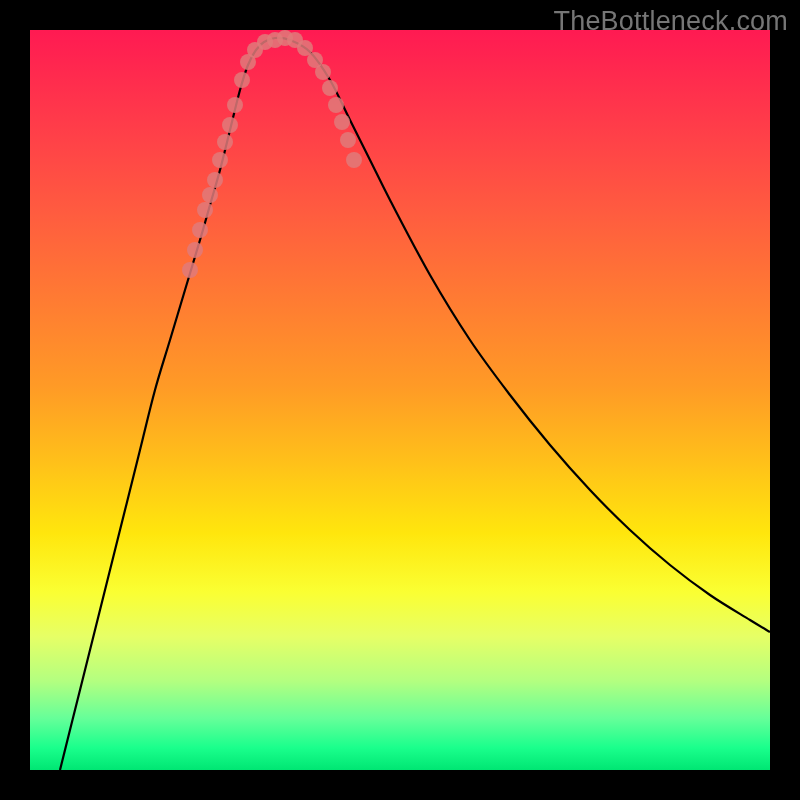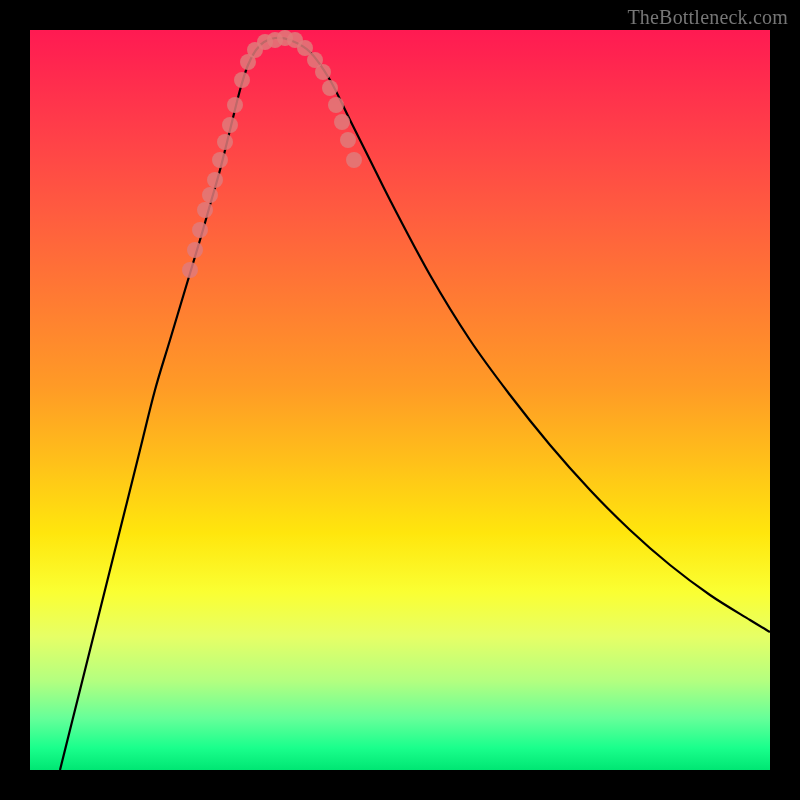--- a/index.html
+++ b/index.html
@@ -42,25 +42,24 @@
       #66ff99 93%,
       #1aff8c 97%,
       #00e673 100%
     );
   }
   .watermark {
     position: absolute;
     top: 6px;
     right: 12px;
     color: #767676;
-    font-size: 20px;
+    font-size: 27px;
     font-weight: 400;
     letter-spacing: 0.2px;
     z-index: 50;
-    font-family: Liberation Serif, serif;
   }
   svg.curve {
     position: absolute;
     left: 0;
     top: 0;
     width: 740px;
     height: 740px;
     overflow: visible;
   }
 </style>

